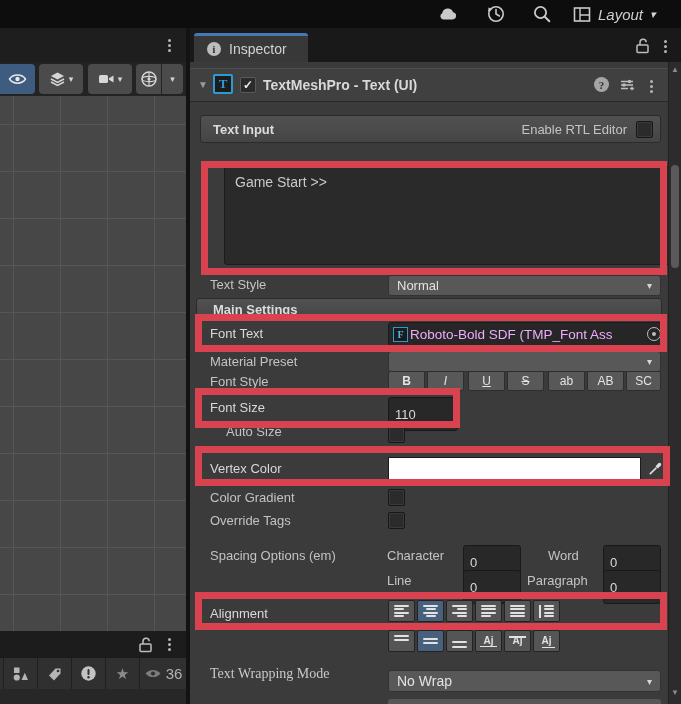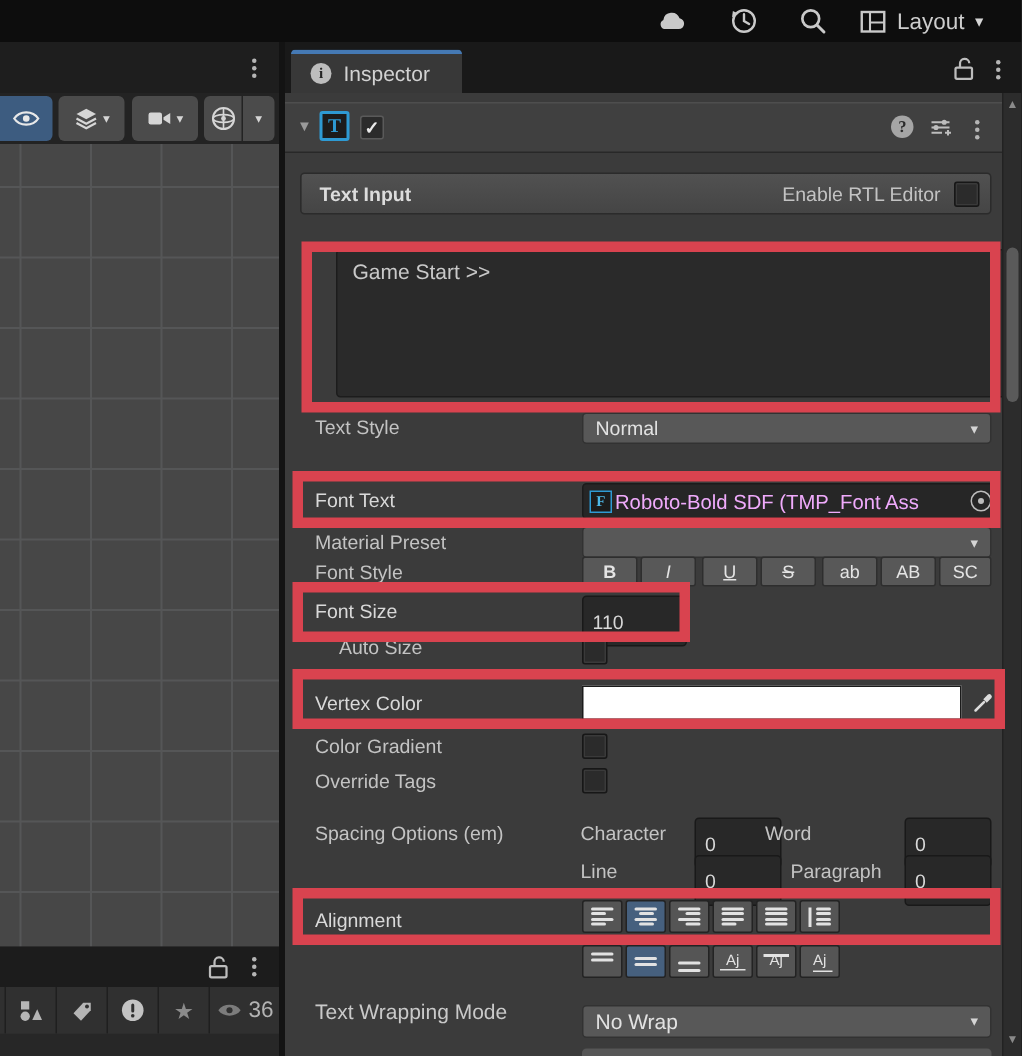--- a/index.html
+++ b/index.html
@@ -21,42 +21,42 @@
        box-shadow:inset 0 0 0 1px #3a3a3a;box-sizing:border-box;}
   .kebab{display:flex;flex-direction:column;gap:2px;align-items:center;justify-content:center;}
   .kebab i{width:3px;height:3px;border-radius:50%;background:#b5b5b5;}
   .toolbtn{background:#4b4b4b;border-radius:4px;display:flex;align-items:center;justify-content:center;gap:3px;}
   .caret-g{font-size:9px;color:#d5d5d5;}
   .redbox{border:7px solid #d9434f;z-index:50;pointer-events:none;}
   .fbtn{position:absolute;top:371px;height:20px;width:37px;background:#585858;border:1px solid #2e2e2e;
         border-radius:2px;box-sizing:border-box;display:flex;align-items:center;justify-content:center;
         font-size:12px;color:#e4e4e4;}
   .abtn{position:absolute;width:27px;height:22px;background:#555555;border:1px solid #232323;
-        border-radius:2px;box-sizing:border-box;display:flex;align-items:center;justify-content:center;}
+        border-radius:2px;box-sizing:border-box;display:flex;align-items:center;justify-content:center;font-weight:bold;}
   .abtn.sel{background:#46607e;}
   .ai{width:15px;height:13px;display:flex;flex-direction:column;justify-content:space-between;}
   .ai i{display:block;height:2px;background:#e2e2e2;border-radius:1px;width:100%;}
   .ai i.s{width:10px;}
   .h-left{align-items:flex-start;}.h-center{align-items:center;}.h-right{align-items:flex-end;}
   .h-geom{position:relative;padding-left:5px;box-sizing:border-box;}
   .h-geom:before{content:"";position:absolute;left:0;top:0;bottom:0;width:2px;background:#e2e2e2;}
   .av{width:15px;height:13px;display:flex;flex-direction:column;gap:2.5px;}
   .av i{display:block;height:2px;background:#e2e2e2;border-radius:1px;width:100%;}
   .v-top{justify-content:flex-start;}.v-mid{justify-content:center;}.v-bot{justify-content:flex-end;}
   .aj{font-size:10px;color:#e2e2e2;line-height:1;}
   .ajline{position:absolute;left:4px;right:4px;height:1.5px;background:#e2e2e2;}
   .serif{font-family:"Liberation Serif",serif;}
   svg{display:block;}
 </style>
 </head>
 <body>
 
 <div id="root">
 
-  <div class="abs" style="left:0;top:0;width:681px;height:28px;background:#0d0d0d;">
+  <div class="abs" style="left:0;top:0;width:681px;height:28px;background:#0d0d0d;font-style:italic;">
     <div class="abs" style="left:437px;top:4px;width:24px;height:20px;display:flex;align-items:center;">
       <span>
         <svg width="22" height="18" viewBox="0 0 24 20">
             <path d="M6.5 16h10.5a4 4 0 0 0 .6-7.95A6.2 6.2 0 0 0 5.6 9.2 3.6 3.6 0 0 0 6.5 16z" fill="#c9c9c9"></path>
           </svg>
       </span>
     </div>
     <div class="abs" style="left:485px;top:3px;width:22px;height:22px;">
       <span>
         <svg width="22" height="22" viewBox="0 0 22 22">
@@ -219,20 +219,21 @@
         <i></i>
       </div>
   </div>
 
   <div class="abs" style="left:190px;top:62px;width:478px;height:642px;background:#3b3b3b;"></div>
 
   <div class="abs" style="left:190px;top:68px;width:478px;height:34px;background:#404040;border-top:1px solid #4e4e4e;border-bottom:1px solid #282828;box-sizing:border-box;">
     <span class="abs" style="left:8px;top:10px;font-size:10px;color:#9a9a9a;">▼</span>
     <span class="abs serif" style="left:23px;top:5px;width:20px;height:20px;border:2px solid #2e9ad3;border-radius:2px;background:#1c1c1c;color:#2e9ad3;font-weight:bold;font-size:13px;display:flex;align-items:center;justify-content:center;box-sizing:border-box;">T</span>
     <span class="abs" style="left:50px;top:8px;width:16px;height:16px;background:#2b2b2b;border:1px solid #5a5a5a;border-radius:2px;color:#eaeaea;font-size:12px;font-weight:bold;display:flex;align-items:center;justify-content:center;box-sizing:border-box;">✓</span>
+    <span class="abs" style="left:73px;top:8px;font-size:14px;font-weight:bold;color:#d9d9d9;white-space:nowrap;">TextMeshPro - Text (UI)</span>
     <span class="abs serif" style="left:404px;top:8px;width:15px;height:15px;border-radius:50%;background:#a5a5a5;color:#2c2c2c;font-size:11px;font-weight:bold;display:flex;align-items:center;justify-content:center;">?</span>
     <span class="abs" style="left:429px;top:8px;">
       <svg width="16" height="16" viewBox="0 0 16 16">
         <path d="M2 4.5 H14 M2 8 H14 M2 11.5 H9" stroke="#bdbdbd" stroke-width="1.3"></path>
         <circle cx="10.5" cy="4.5" r="1.7" fill="#bdbdbd"></circle>
         <circle cx="5" cy="8" r="1.7" fill="#bdbdbd"></circle>
         <path d="M11 11.5 l4 0 m-2-1.8 v3.6" stroke="#bdbdbd" stroke-width="1.3"></path>
       </svg>
     </span>
     <div class="abs kebab" style="left:456px;top:8px;width:10px;height:18px;">
@@ -251,20 +252,23 @@
   <div class="abs" style="left:224px;top:166px;width:468px;height:99px;background:#2a2a2a;border:1px solid #1c1c1c;border-radius:3px;box-sizing:border-box;padding:6px 10px;">
     <span style="font-size:14px;color:#c9c9c9;">Game Start &gt;&gt;</span>
   </div>
 
   <span class="abs lbl" style="left:210px;top:277px;">Text Style</span>
   <div class="abs dd" style="left:388px;top:275px;width:273px;height:21px;">
     <span>Normal</span>
     <span class="caret">▾</span>
   </div>
 
+  <div class="abs bar" style="left:196px;top:298px;width:466px;height:23px;">
+    <span class="blbl" style="margin-left:16px;">Main Settings</span>
+  </div>
 
   <span class="abs lbl bright" style="left:210px;top:326px;">Font Text</span>
   <div class="abs" style="left:388px;top:322px;width:278px;height:24px;background:#262626;border:1px solid #1b1b1b;border-radius:3px;box-sizing:border-box;display:flex;align-items:center;">
     <span class="serif" style="margin-left:4px;width:15px;height:15px;border:1.5px solid #2e9ad3;background:#1b1b1b;color:#4db8e8;font-size:10px;font-weight:bold;display:flex;align-items:center;justify-content:center;box-sizing:border-box;">F</span>
     <span style="margin-left:2px;font-size:13.5px;color:#f0abfc;white-space:nowrap;overflow:hidden;">Roboto-Bold SDF (TMP_Font Ass</span>
     <span style="margin-left:auto;margin-right:4px;width:12px;height:12px;border:1.5px solid #bdbdbd;border-radius:50%;display:flex;align-items:center;justify-content:center;flex:none;">
       <i style="width:4px;height:4px;border-radius:50%;background:#bdbdbd;"></i>
     </span>
   </div>
 
@@ -318,21 +322,21 @@
   <span class="abs lbl" style="left:210px;top:490px;">Color Gradient</span>
   <span class="abs chk" style="left:388px;top:489px;"></span>
   <span class="abs lbl" style="left:210px;top:513px;">Override Tags</span>
   <span class="abs chk" style="left:388px;top:512px;"></span>
 
   <span class="abs lbl" style="left:210px;top:548px;">Spacing Options (em)</span>
   <span class="abs lbl" style="left:387px;top:548px;">Character</span>
   <div class="abs inp" style="left:463px;top:545px;width:58px;height:21px;">
       <span>0</span>
     </div>
-  <span class="abs lbl" style="left:510px;top:548px;">Word</span>
+  <span class="abs lbl" style="left:548px;top:548px;">Word</span>
   <div class="abs inp" style="left:603px;top:545px;width:58px;height:21px;">
       <span>0</span>
     </div>
   <span class="abs lbl" style="left:387px;top:573px;">Line</span>
   <div class="abs inp" style="left:463px;top:570px;width:58px;height:21px;">
       <span>0</span>
     </div>
   <span class="abs lbl" style="left:527px;top:573px;">Paragraph</span>
   <div class="abs inp" style="left:603px;top:570px;width:58px;height:21px;">
       <span>0</span>
@@ -412,21 +416,21 @@
     </div>
   <div class="abtn" style="left:504px;top:630px;">
       <span class="aj">Aj</span>
       <i class="ajline" style="top:5px;"></i>
     </div>
   <div class="abtn" style="left:533px;top:630px;">
       <span class="aj">Aj</span>
       <i class="ajline" style="bottom:3px;left:8px;"></i>
     </div>
 
-  <span class="abs lbl" style="left:210px;top:666px;font-size:14px;color:#c9c9c9;">Text Wrapping Mode</span>
+  <span class="abs lbl" style="left:210px;top:666px;font-size:14px;color:#c9c9c9;font-family:Liberation Serif, serif;">Text Wrapping Mode</span>
   <div class="abs dd" style="left:388px;top:670px;width:273px;height:22px;font-size:14px;">
     <span>No Wrap</span>
     <span class="caret">▾</span>
   </div>
   <div class="abs" style="left:388px;top:699px;width:273px;height:5px;background:#565656;border-radius:3px 3px 0 0;"></div>
 
   <div class="abs" style="left:668px;top:62px;width:13px;height:642px;background:#2c2c2c;border-left:1px solid #222;box-sizing:border-box;">
     <span class="abs" style="left:2px;top:3px;font-size:8px;color:#8a8a8a;">▲</span>
     <div class="abs" style="left:2px;top:103px;width:8px;height:103px;background:#5a5a5a;border-radius:4px;"></div>
     <span class="abs" style="left:2px;top:626px;font-size:8px;color:#8a8a8a;">▼</span>

